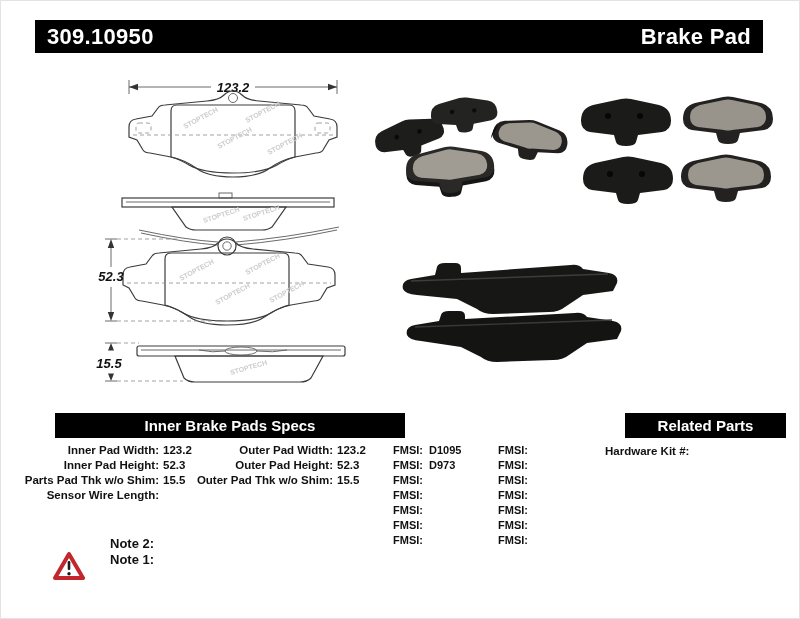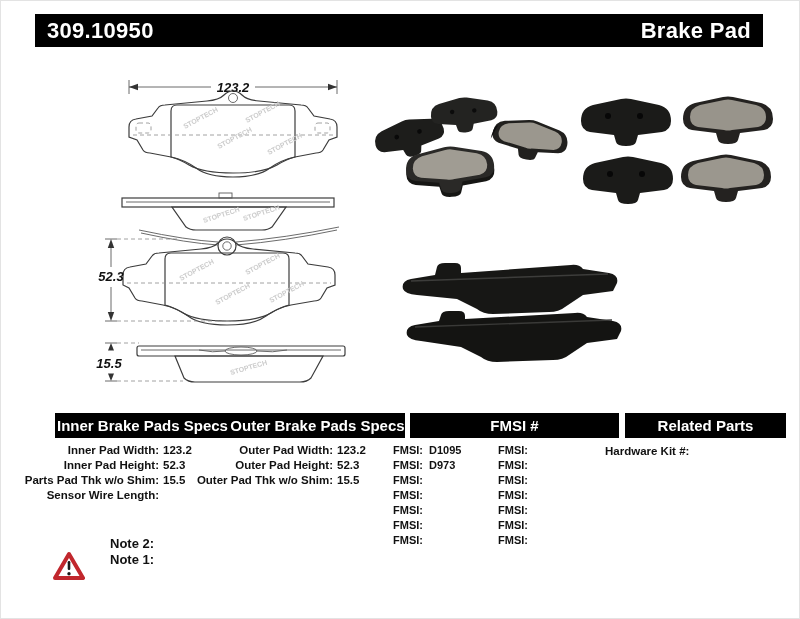--- a/index.html
+++ b/index.html
@@ -26,21 +26,21 @@
   .dash{stroke:#8a8a8a;stroke-width:0.8;fill:none;stroke-dasharray:4 3;}
   .dim{font:italic bold 13px "Liberation Sans",sans-serif;fill:#111;}
   .wm{font:bold 7px "Liberation Sans",sans-serif;fill:#cccccc;}
   .arrow{fill:#333;}
 </style>
 </head>
 <body>
 
 <div class="sheet">
 
-  <div class="abs bar header-bar" style="left:34px;top:13px;width:728px;height:33px;">
+  <div class="abs bar header-bar" style="left:34px;top:19px;width:728px;height:33px;">
     <span>309.10950</span>
     <span>Brake Pad</span>
   </div>
 
   <svg class="abs" style="left:118px;top:70px;" width="228" height="118" viewBox="0 0 228 118">
     <line class="lnthin" x1="10" y1="9" x2="10" y2="23"></line>
     <line class="lnthin" x1="218" y1="9" x2="218" y2="23"></line>
     <line class="lnthin" x1="10" y1="16" x2="92" y2="16"></line>
     <line class="lnthin" x1="136" y1="16" x2="218" y2="16"></line>
     <path class="arrow" d="M10,16 l9,-3.2 v6.4 z"></path>
@@ -163,24 +163,20 @@
 
   <svg class="abs" style="left:392px;top:254px;" width="238" height="110" viewBox="0 0 238 110">
     <path d="M10,34 Q8,26 18,24 L42,20 L44,12 Q45,8 52,8 L62,8 Q68,8 68,13 L68,18 L178,10 Q186,9 190,14 L216,18 Q226,20 224,28 L220,36 L190,40 L172,52 Q166,57 156,57 L100,59 Q90,59 84,54 L64,44 L24,40 Q12,39 10,34 Z" fill="#171715"></path>
     <path d="M18,26 L215,19" stroke="#3d3d3b" stroke-width="1.4" fill="none"></path>
     <path d="M14,80 Q12,72 22,70 L46,66 L48,60 Q49,56 56,56 L66,56 Q72,56 72,61 L72,64 L182,58 Q190,57 194,62 L220,66 Q230,68 228,76 L224,84 L194,88 L176,100 Q170,105 160,105 L104,107 Q94,107 88,102 L68,92 L28,86 Q16,85 14,80 Z" fill="#141412"></path>
     <path d="M22,72 L219,65" stroke="#3a3a38" stroke-width="1.4" fill="none"></path>
   </svg>
 
   <div class="abs bar col-head" style="left:34px;top:412px;width:350px;height:25px;">
     <span class="col-head-half">Inner Brake Pads Specs</span>
-    <span class="col-head-half">Outer Brake Pads Specs</span>
-  </div>
-  <div class="abs bar col-head" style="left:389px;top:412px;width:209px;height:25px;">
-    <span>FMSI #</span>
   </div>
   <div class="abs bar col-head" style="left:604px;top:412px;width:161px;height:25px;">
     <span>Related Parts</span>
   </div>
 
   <div class="abs" style="left:34px;top:443px;width:170px;">
     <div class="spec-row">
       <span class="spec-label">Inner Pad Width:</span>
       <span class="spec-value">123.2</span>
     </div>

